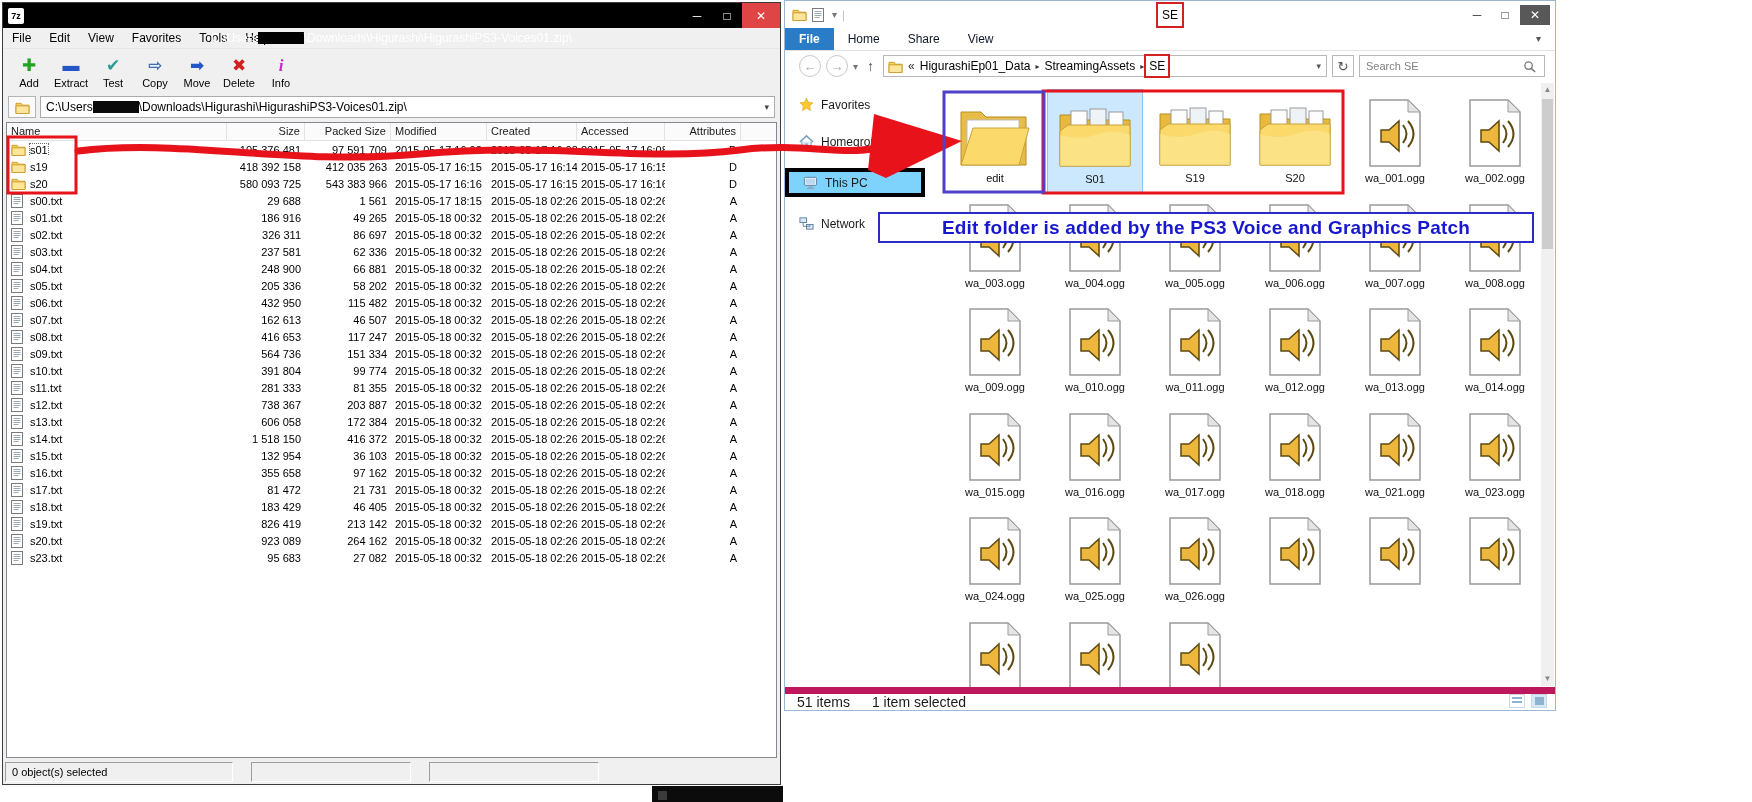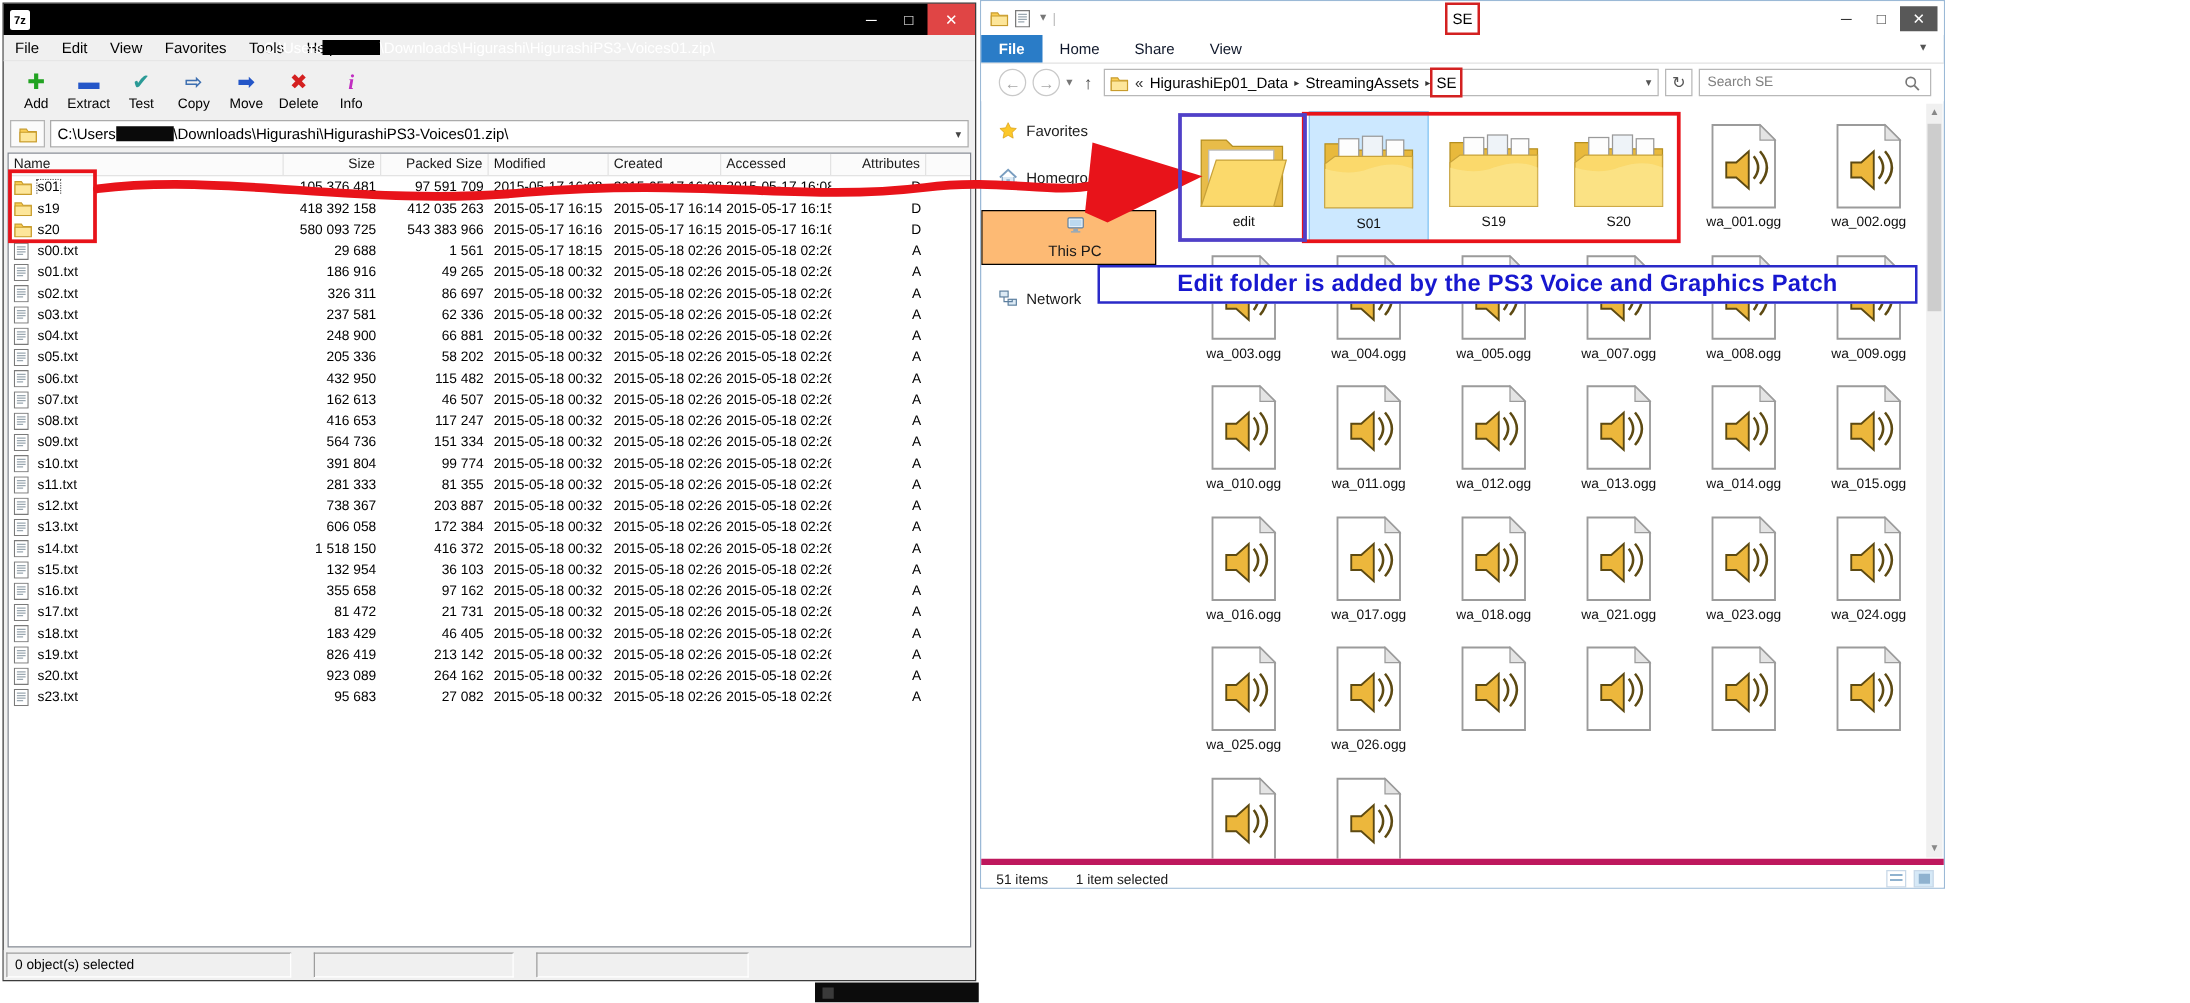--- a/index.html
+++ b/index.html
@@ -61,31 +61,31 @@
   .breadcrumb { width:444px; height:22px; border:1px solid #b8b8b8; background:#fff; display:flex; align-items:center; font-size:12px; color:#000; padding:0 4px; gap:5px; position:relative; }
   .bc-caret { position:absolute; right:5px; color:#555; font-size:9px; }
   .bc-sep { font-size:8px; color:#333; }
   .bc-lead { color:#333; }
   .bc-item.ring { outline:2px solid #d32121; outline-offset:3px; }
   .refresh-btn { width:22px; height:22px; border:1px solid #b8b8b8; background:#fff; display:flex; align-items:center; justify-content:center; color:#555; font-size:13px; }
   .searchbox { width:186px; height:22px; border:1px solid #b8b8b8; background:#fff; display:flex; align-items:center; font-size:11px; color:#808080; padding:0 6px; justify-content:space-between; }
   .ex-body { position:absolute; top:81px; bottom:23px; left:0; right:0; overflow:hidden; }
   .ex-sidebar { position:absolute; left:0; top:0; width:160px; padding-top:12px; font-size:12px; color:#1a1a1a; }
   .side-item { display:flex; align-items:center; gap:7px; padding:3px 4px 3px 14px; margin-bottom:16px; width:140px; }
-  .side-item.selected { border:1px solid #000000; background:#fdba74;flex-direction:column; }
+  .side-item.selected { border:4px solid #000000; background:#7dd3fc; }
   .ex-grid { position:absolute; left:162px; top:7px; width:600px; display:grid; grid-template-columns:repeat(6,100px); grid-auto-rows:104.5px; }
   .tile { width:96px; display:flex; flex-direction:column; align-items:center; padding-top:5px; }
   .tile.selected { background:#cce8ff; border:1px solid #84c5f2; }
   .tile .icon { height:74px; display:flex; align-items:flex-end; justify-content:center; }
   .tile .lbl { font-size:11px; margin-top:4px; color:#111; white-space:nowrap; }
   .ex-scroll { position:absolute; right:1px; top:82px; bottom:24px; width:13px; background:#f0f0f0; font-size:8px; color:#888; text-align:center; }
   .ex-thumb { position:absolute; top:16px; left:1px; right:1px; height:150px; background:#cdcdcd; }
   .scroll-arrow { position:absolute; left:0; right:0; height:14px; line-height:14px; }
   .sa-up { top:0; } .sa-dn { bottom:0; }
-  .ex-status { position:absolute; bottom:0; height:23px; left:0; right:0; border-top:5px solid #be185d; display:flex; align-items:flex-end; font-size:11px; color:#1a1a1a; padding:0 12px; gap:22px; background:#fff; }
+  .ex-status { position:absolute; bottom:0; height:23px; left:0; right:0; border-top:7px solid #be185d; display:flex; align-items:flex-start; font-size:14px; color:#1a1a1a; padding:0 12px; gap:22px; background:#fff; }
   .view-toggles { position:absolute; right:8px; display:flex; gap:6px; }
   .vt { width:16px; height:14px; border:1px solid #c8d8e8; display:flex; align-items:center; justify-content:center; }
   .vt.active { background:#d6e9f7; }
   .vt i { display:block; width:9px; height:8px; background:linear-gradient(#8fb2cf,#8fb2cf); }
   .vt.list i { background:repeating-linear-gradient(#8fb2cf 0 2px,#fff 2px 4px); width:10px; }
 
   
   #banner { position:absolute; left:878px; top:212px; width:656px; height:31px; background:#fff; border:2px solid #2a2ac8; color:#1717cf; font-size:19px; font-weight:bold; text-align:center; padding-top:3px; z-index:15; letter-spacing:0.2px; }
   #annot-svg { position:absolute; left:0; top:0; width:1752px; height:802px; z-index:20; pointer-events:none; }
   #taskbar-frag { position:absolute; left:652px; top:786px; width:131px; height:16px; background:#0c0c0c; z-index:3; }
@@ -821,20 +821,32 @@
         <div class="tile">
           <div class="icon">
             <svg width="56" height="70" viewBox="0 0 56 70">
               <path d="M3 2h38l12 12v54H3z" fill="#fff" stroke="#9b9b9b" stroke-width="1.5"></path>
               <path d="M41 2v12h12z" fill="#e4e4e4" stroke="#9b9b9b"></path>
               <path d="M14 32h8l10-9v30l-10-9h-8z" fill="#ecb73c" stroke="#5d4a12" stroke-width="1.5"></path>
               <path d="M36 27q7 9 0 18" stroke="#5d4a12" stroke-width="2" fill="none"></path>
               <path d="M41 23q11 13 0 26" stroke="#5d4a12" stroke-width="2" fill="none"></path>
             </svg>
           </div>
+          <div class="lbl">wa_006.ogg</div>
+        </div>
+        <div class="tile">
+          <div class="icon">
+            <svg width="56" height="70" viewBox="0 0 56 70">
+              <path d="M3 2h38l12 12v54H3z" fill="#fff" stroke="#9b9b9b" stroke-width="1.5"></path>
+              <path d="M41 2v12h12z" fill="#e4e4e4" stroke="#9b9b9b"></path>
+              <path d="M14 32h8l10-9v30l-10-9h-8z" fill="#ecb73c" stroke="#5d4a12" stroke-width="1.5"></path>
+              <path d="M36 27q7 9 0 18" stroke="#5d4a12" stroke-width="2" fill="none"></path>
+              <path d="M41 23q11 13 0 26" stroke="#5d4a12" stroke-width="2" fill="none"></path>
+            </svg>
+          </div>
           <div class="lbl">wa_007.ogg</div>
         </div>
         <div class="tile">
           <div class="icon">
             <svg width="56" height="70" viewBox="0 0 56 70">
               <path d="M3 2h38l12 12v54H3z" fill="#fff" stroke="#9b9b9b" stroke-width="1.5"></path>
               <path d="M41 2v12h12z" fill="#e4e4e4" stroke="#9b9b9b"></path>
               <path d="M14 32h8l10-9v30l-10-9h-8z" fill="#ecb73c" stroke="#5d4a12" stroke-width="1.5"></path>
               <path d="M36 27q7 9 0 18" stroke="#5d4a12" stroke-width="2" fill="none"></path>
               <path d="M41 23q11 13 0 26" stroke="#5d4a12" stroke-width="2" fill="none"></path>

